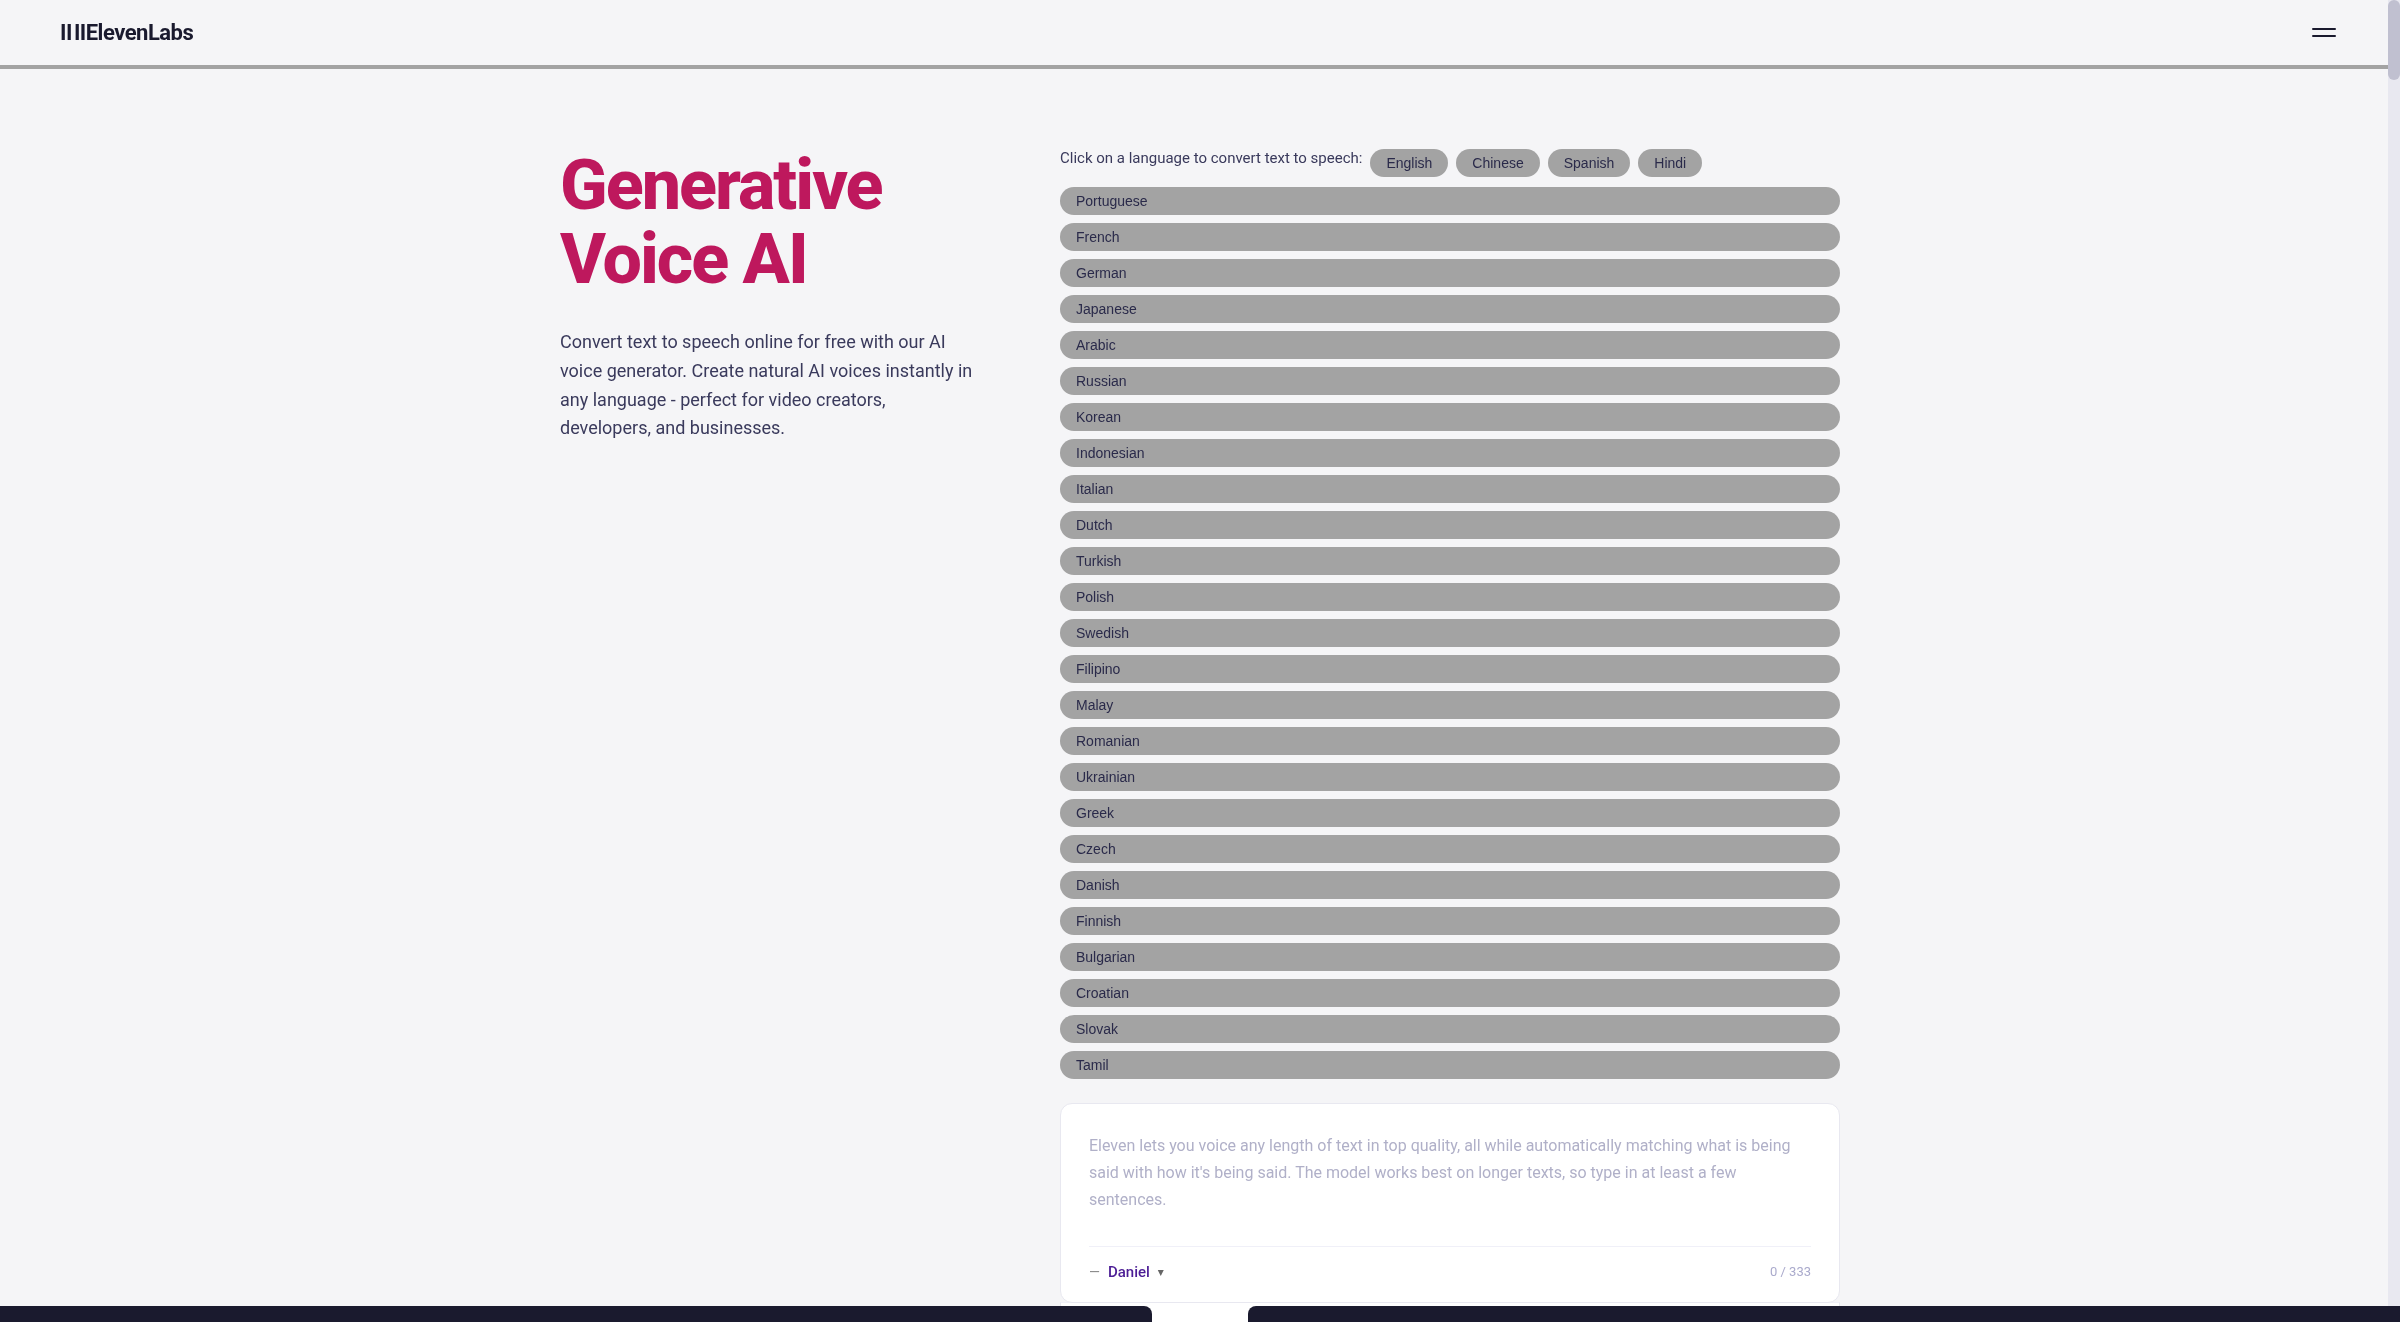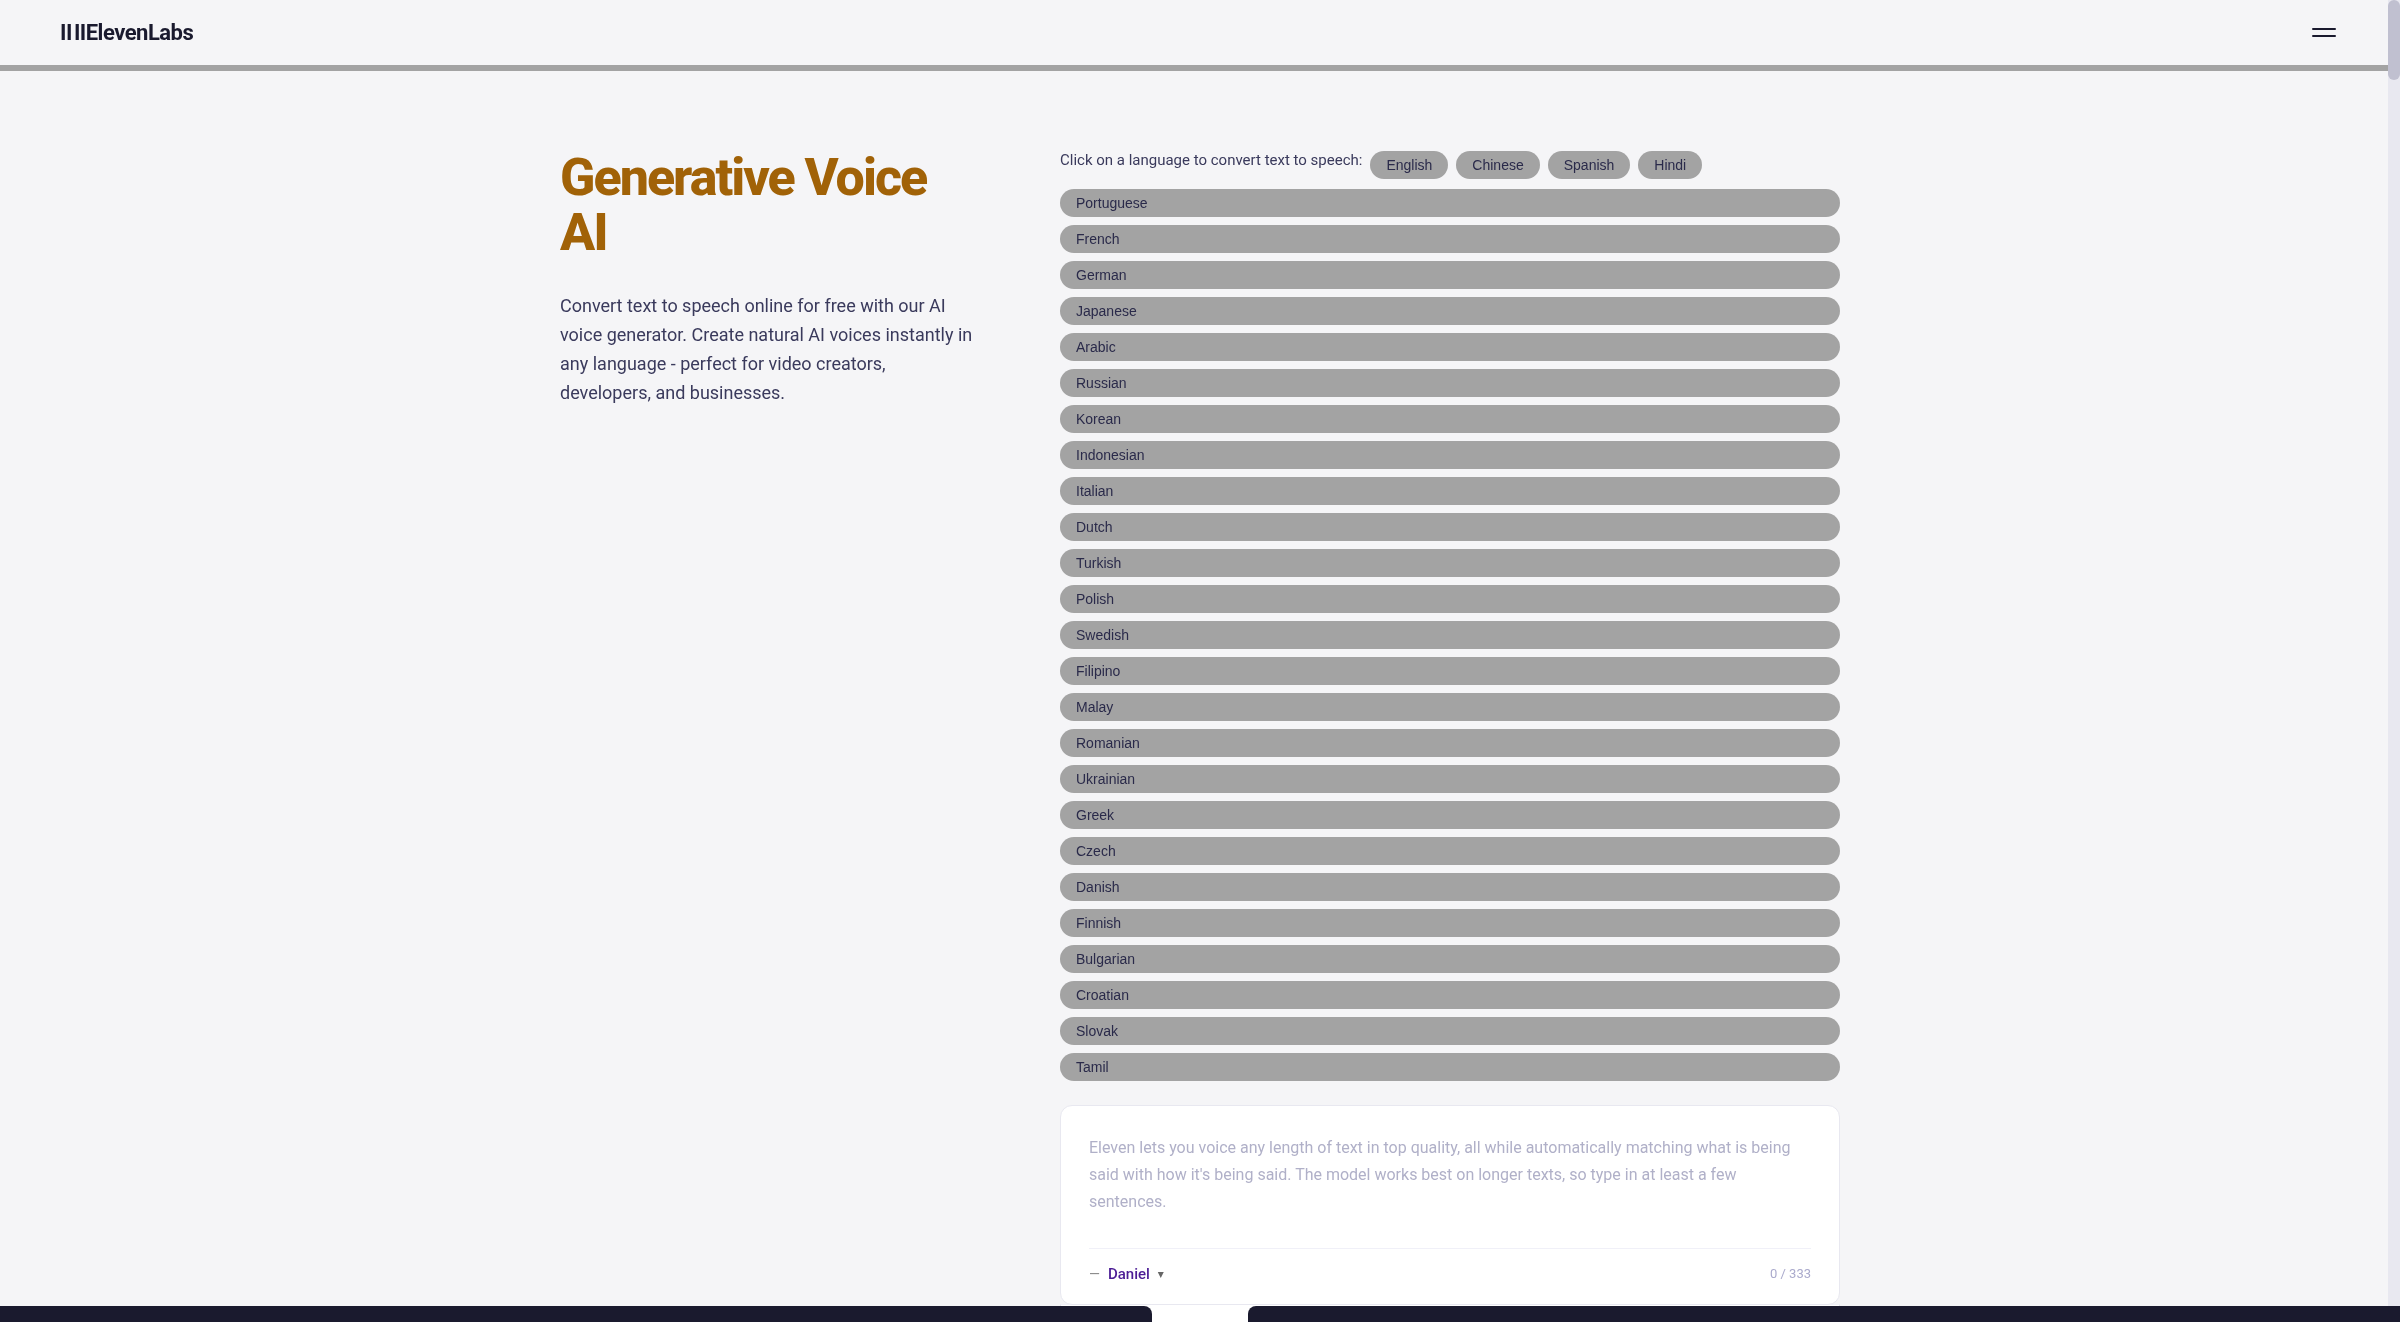--- a/index.html
+++ b/index.html
@@ -15,21 +15,21 @@
       color: #1a1a2e;
     }
 
     
     .header {
       display: flex;
       align-items: center;
       justify-content: space-between;
       padding: 20px 60px;
       background-color: #f5f5f7;
-      border-bottom: 6px solid #a3a3a3;
+      border-bottom: 4px solid #a3a3a3;
     }
 
     .logo {
       font-size: 22px;
       font-weight: 700;
       color: #1a1a2e;
       letter-spacing: -0.5px;
     }
 
     .logo-bars {
@@ -63,24 +63,24 @@
       margin: 0 auto;
     }
 
     
     .left-section {
       flex: 0 0 420px;
       max-width: 420px;
     }
 
     .hero-title {
-      font-size: 52px;
+      font-size: 70px;
       font-weight: 800;
       line-height: 1.05;
-      color: #a16207;
+      color: #be185d;
       margin-bottom: 32px;
       letter-spacing: -2px;
     }
 
     .hero-description {
       font-size: 18px;
       line-height: 1.6;
       color: #3a3a5c;
       font-weight: 400;
     }

